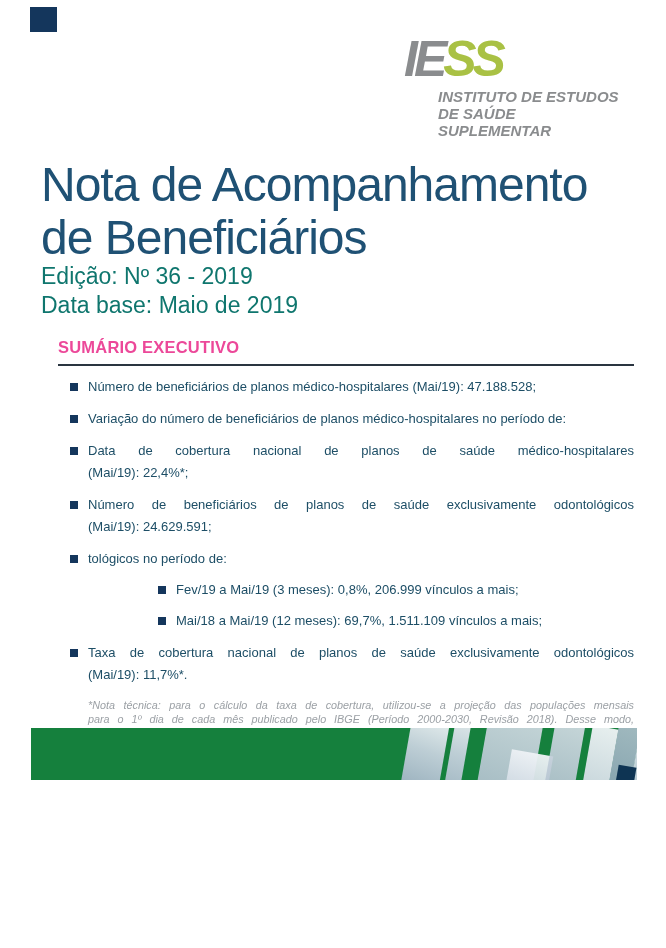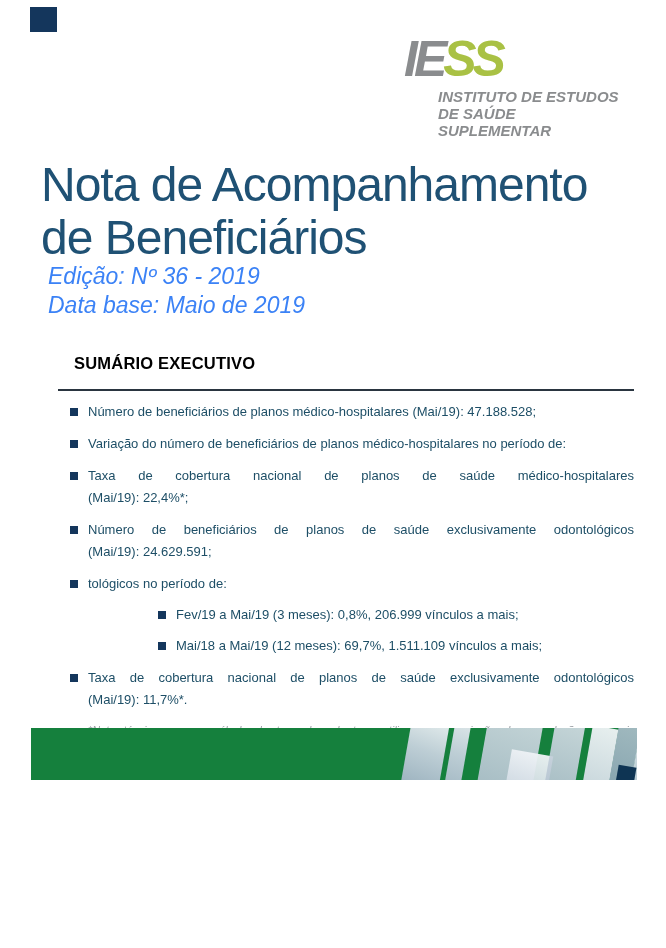--- a/index.html
+++ b/index.html
@@ -13,26 +13,26 @@
   .brand{position:absolute;left:404px;top:34px;}
   .brand-word{font-style:italic;font-weight:700;font-size:50px;line-height:1;letter-spacing:-4px;}
   .brand-word .ie{color:#8a8c8e;}
   .brand-word .ss{color:#a9c144;}
   .brand-sub{margin:5px 0 0 34px;width:192px;text-align:left;
              font-style:italic;font-weight:700;font-size:15px;line-height:1.12;color:#8a8c8e;}
 
   
   .title{position:absolute;left:33px;top:150px;margin:8px;color:#1f5174;font-weight:400;
          font-size:48px;line-height:53px;letter-spacing:-1px;}
-  .subtitles{position:absolute;left:48px;top:262px;color:#3b82f6;font-style:italic;
+  .subtitles{position:absolute;left:41px;top:262px;color:#0f766e;
              font-size:23px;line-height:29px;}
 
   
   .summary{position:absolute;left:58px;top:338px;width:576px;color:#1d4e66;}
-  .summary h2{margin:16px;font-size:16.5px;font-weight:700;color:#000000;letter-spacing:.2px;}
+  .summary h2{margin:0;font-size:16.5px;font-weight:700;color:#ec4899;letter-spacing:.2px;}
   .rule{margin-top:7px;border-top:2px solid #2a3540;height:0;}
   ul.s-list{list-style:none;margin:8px 0 0 0;padding:0;}
   .s-item{position:relative;padding-left:30px;margin:10px 0;font-size:13px;line-height:22px;}
   .s-item .sq{position:absolute;left:12px;top:7px;width:8px;height:8px;background:#14365c;}
   .sub-list{list-style:none;margin:9px 0 0 58px;padding:0;}
   .sub-list .s-item{margin:9px 0;}
   .ln{display:block;}
   .jline{text-align:justify;text-align-last:justify;}
   .footnote{margin:12px 0 0 0;padding-left:30px;color:#9ba0a5;font-style:italic;
             font-size:10.8px;line-height:14px;}
@@ -78,21 +78,21 @@
   </div>
 
   <section class="summary">
     <h2>SUMÁRIO EXECUTIVO</h2>
     <div class="rule"></div>
     <ul class="s-list" id="summary-list">
         <li class="s-item"><span class="sq"></span><span class="txt">Número de beneficiários de planos médico-hospitalares (Mai/19): 47.188.528;</span></li>
         <li class="s-item"><span class="sq"></span><span class="txt">Variação do número de beneficiários de planos médico-hospitalares no período de:</span></li>
         <li class="s-item">
           <span class="sq"></span>
-          <span class="ln jline">Taxa de cobertura nacional de planos de saúde médico-hospitalares</span>
+          <span class="ln jline">Data de cobertura nacional de planos de saúde médico-hospitalares</span>
           <span class="ln">(Mai/19): 22,4%*;</span>
         </li>
         <li class="s-item">
           <span class="sq"></span>
           <span class="ln jline">Número de beneficiários de planos de saúde exclusivamente odontológicos</span>
           <span class="ln">(Mai/19): 24.629.591;</span>
         </li>
         <li class="s-item">
           <span class="sq"></span>
           <span class="ln">tológicos no período de:</span>

